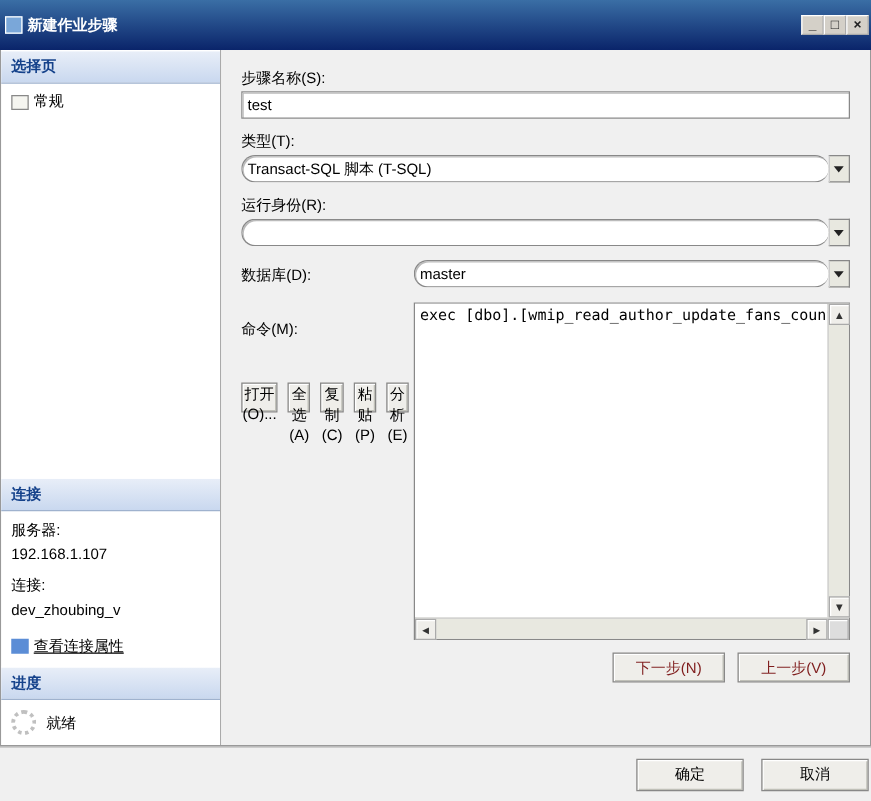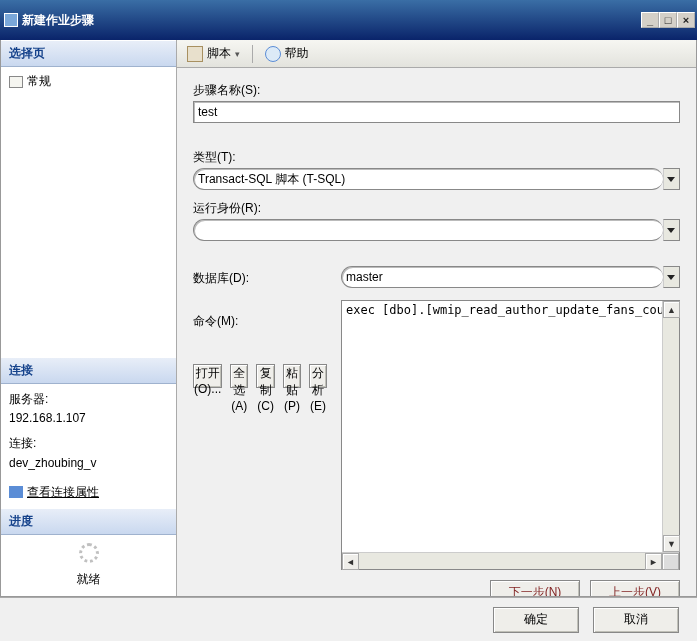--- a/index.html
+++ b/index.html
@@ -12,49 +12,49 @@
 .middle { flex: 1; display: flex; min-height: 0; border: 1px solid #999; border-top: none; }
 .leftpane { width: 176px; background: #fff; display: flex; flex-direction: column; border-right: 1px solid #aaa; }
 .sectionhdr { background: linear-gradient(#e8eef8, #c9d8ef); border-top: 1px solid #fff; border-bottom: 1px solid #9fb2ce; padding: 4px 8px; font-weight: bold; color: #15428b; }
 .pagelist { padding: 4px 4px; flex: 0 0 auto; }
 .pageitem { display: flex; align-items: center; gap: 4px; padding: 2px 4px; cursor: pointer; }
 .pageitem .pic { width: 14px; height: 12px; border: 1px solid #888; background: #f5f5f0; }
 .flexgrow { flex: 1; }
 .connbox { padding: 6px 8px; line-height: 1.6; }
 .link { color: #000000; text-decoration: underline; cursor: pointer; display: flex; align-items: center; gap: 4px; }
 .link .lic { width: 14px; height: 12px; background: #5b8dd6; }
-.spinnerrow { display: flex; align-items: center; gap: 8px; padding: 8px; flex-direction: column; }
+.spinnerrow { display: flex; align-items: center; gap: 8px; padding: 8px; }
 .spinner { width: 20px; height: 20px; border: 3px dotted #c0c0c0; border-radius: 50%; }
 .rightpane { flex: 1; background: #f0f0f0; display: flex; flex-direction: column; min-width: 0; }
 .toolbar { height: 28px; background: linear-gradient(#f6f6f2, #e3e3dd); border-bottom: 1px solid #aaa; display: flex; align-items: center; padding: 0 6px; gap: 4px; }
 .tbtn { display: flex; align-items: center; gap: 4px; padding: 2px 4px; cursor: pointer; }
 .tbtn .tic { width: 16px; height: 16px; background: #e8e0cc; border: 1px solid #a89060; }
 .tbtn .tic2 { width: 16px; height: 16px; background: #dceaf7; border: 1px solid #5b8dd6; border-radius: 50%; }
 .tsep { width: 1px; height: 18px; background: #aaa; margin: 0 4px; }
 .formarea { flex: 1; padding: 14px 16px 8px 16px; overflow: hidden; }
 .fld { margin-bottom: 4px; }
 .fld label { display: block; margin-bottom: 2px; }
 .tinput { width: 100%; height: 22px; border: 1px solid #888; background: #fff; padding: 2px 4px; font: inherit; box-shadow: inset 1px 1px 0 #bbb; }
 .combo { display: flex; }
 .combo .tinput { border-right: none; border-radius: 11px; }
 .combo .ddbtn { width: 18px; height: 22px; background: #e8e8e0; border: 1px solid #888; border-left: 1px solid #ccc; display: flex; align-items: center; justify-content: center; cursor: pointer; }
 .ddbtn::after { content: ""; border: 4px solid transparent; border-top: 5px solid #222; margin-top: 4px; }
-.gridrow { display: flex; gap: 28px; margin-top: 25px; }
+.gridrow { display: flex; gap: 18px; margin-top: 11px; }
 .leftcol { width: 120px; }
 .rightcol { flex: 1; min-width: 0; }
 .cmdbtns { display: flex; flex-direction: row; gap: 8px; margin-top: 34px; }
 .btn { height: 24px; width: 90px; background: #efeeea; border: 1px solid #888; box-shadow: inset 1px 1px 0 #fff, inset -1px -1px 0 #c0c0b8; cursor: pointer; font: inherit; }
 .cmdarea { border: 1px solid #888; background: #fff; height: 270px; display: flex; flex-direction: column; box-shadow: inset 1px 1px 0 #bbb; }
 .cmdtext { flex: 1; border: none; resize: none; font-family: Consolas, monospace; font-size: 12px; padding: 2px 4px; white-space: pre; overflow: hidden; }
 .sbv { width: 17px; background: #e8e8e0; border-left: 1px solid #ccc; position: relative; }
 .sbh { height: 17px; background: #e8e8e0; border-top: 1px solid #ccc; display: flex; }
 .sbtn { width: 17px; height: 17px; background: #efeeea; border: 1px solid #aaa; box-shadow: inset 1px 1px 0 #fff; display: flex; align-items: center; justify-content: center; font-size: 9px; color: #333; }
 .cmdwrap { display: flex; flex: 1; min-height: 0; }
 .navbtns { display: flex; justify-content: flex-end; gap: 10px; padding: 10px 0 4px 0; }
-.bottombar { height: 44px; background: #f0f0f0; border-top: 1px solid #aaa; display: flex; align-items: center; justify-content: flex-end; gap: 14px; padding: 0 18px; }
+.bottombar { height: 44px; background: #f0f0f0; border-top: 1px solid #aaa; display: flex; align-items: center; justify-content: flex-end; gap: 14px; padding: 0 2px; }
 .bottombar .btn { width: 86px; height: 26px; }
 .btn[disabled] { color: #7f1d1d; }
 </style>
 </head>
 <body>
 
 <div class="titlebar">
   <div class="ticon"></div>
   <div class="title">新建作业步骤</div>
   <div class="winbtns">
@@ -88,39 +88,27 @@
       </div>
     </div>
     <div class="sectionhdr">进度</div>
     <div class="spinnerrow">
       <div class="spinner"></div>
       <span>就绪</span>
     </div>
   </div>
 
   <div class="rightpane">
-    <div class="toolbar">
-      <div class="tbtn">
-        <div class="tic"></div>
-        <span>脚本</span>
-        <span style="font-size:9px;color:#555;">▾</span>
-      </div>
-      <div class="tsep"></div>
-      <div class="tbtn">
-        <div class="tic2"></div>
-        <span>帮助</span>
-      </div>
-    </div>
 
     <div class="formarea">
       <div class="fld">
         <label>步骤名称(S):</label>
         <input class="tinput" value="test" style="">
       </div>
-      <div class="fld" style="margin-top:26px;">
+      <div class="fld" style="margin-top:10px;">
         <label>类型(T):</label>
         <div class="combo">
           <input class="tinput" value="Transact-SQL 脚本 (T-SQL)" style="">
           <div class="ddbtn"></div>
         </div>
       </div>
       <div class="fld" style="margin-top:10px;">
         <label>运行身份(R):</label>
         <div class="combo">
           <input class="tinput" value="" style="">

